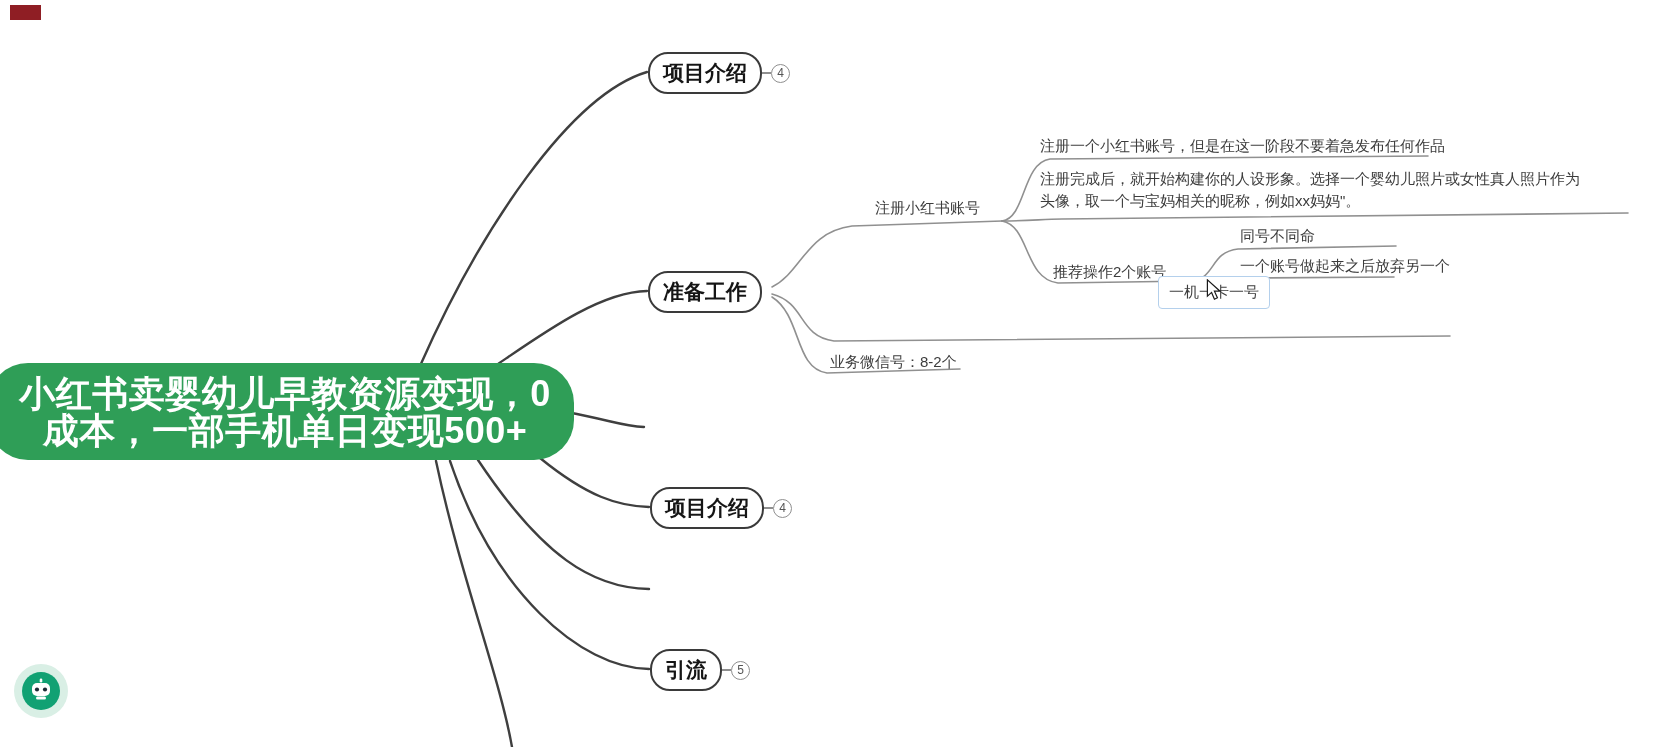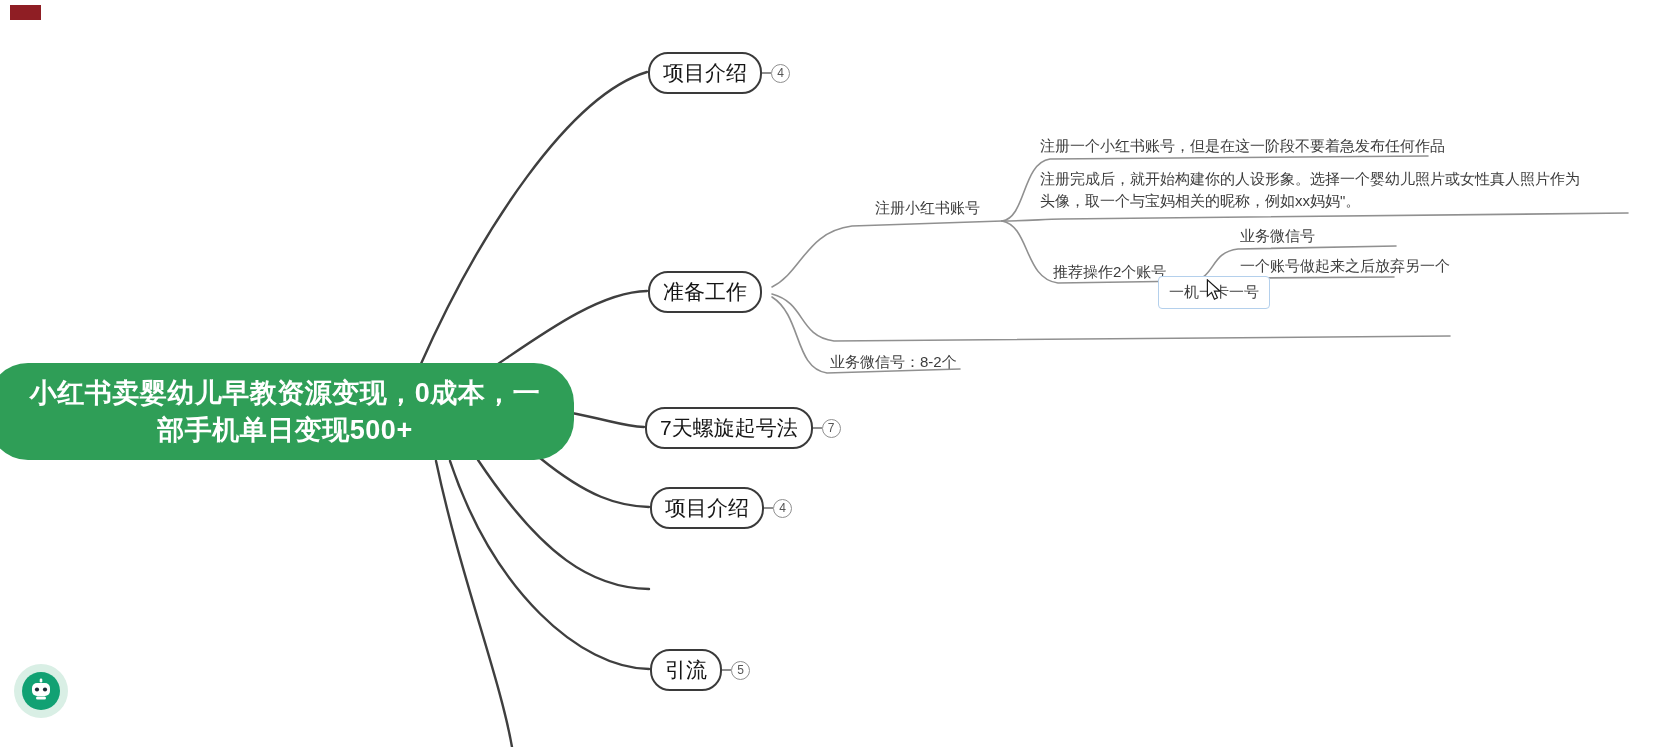--- a/index.html
+++ b/index.html
@@ -17,27 +17,27 @@
     position:absolute; left:10px; top:5px; width:31px; height:15px;
     background:#8f1e24;
   }
   .central {
     position:absolute; left:-12px; top:363px; width:586px; min-height:97px;
     background:#2f9e57; border-radius:40px;
     display:flex; align-items:center; justify-content:center;
     padding:10px 20px 10px 28px;
   }
   .central span {
-    color:#ffffff; font-weight:bold; font-size:27px; line-height:37px;
+    color:#ffffff; font-weight:bold; font-size:36px; line-height:37px;
     text-align:center; letter-spacing:0.5px;
   }
   .node-row { position:absolute; display:flex; align-items:center; }
   .topic-box {
     background:#ffffff; border:2.2px solid #3a3a3a; border-radius:20px;
-    padding:5px 13px; font-weight:normal; font-size:21px; color:#151515;
+    padding:5px 13px; font-weight:bold; font-size:21px; color:#151515;
     white-space:nowrap; line-height:28px;
   }
   .badge-link { width:9px; height:2px; background:#8f8f8f; }
   .badge {
     width:19px; height:19px; border:1.3px solid #8f8f8f; border-radius:50%;
     background:#fff; color:#555; font-size:12px; line-height:16px;
     display:flex; align-items:center; justify-content:center;
   }
   .leaf {
     position:absolute; font-size:15px; color:#3c3c3c; white-space:nowrap;
@@ -99,27 +99,20 @@
     <span class="badge-link"></span>
     <span class="badge">4</span>
   </div>
 
   <div class="node-row" style="left:648px; top:271px">
     <div class="topic-box">
       <span>准备工作</span>
     </div>
   </div>
 
-  <div class="node-row" style="left:645px; top:407px">
-    <div class="topic-box">
-      <span>7天螺旋起号法</span>
-    </div>
-    <span class="badge-link"></span>
-    <span class="badge">7</span>
-  </div>
 
   <div class="node-row" style="left:650px; top:487px">
     <div class="topic-box">
       <span>项目介绍</span>
     </div>
     <span class="badge-link"></span>
     <span class="badge">4</span>
   </div>
 
 
@@ -132,21 +125,21 @@
   </div>
 
   <div class="leaf" style="left:875px; top:198px">注册小红书账号</div>
 
   <div class="leaf" style="left:1040px; top:136px">注册一个小红书账号，但是在这一阶段不要着急发布任何作品</div>
 
   <div class="leaf wrap" style="left:1040px; top:168px">注册完成后，就开始构建你的人设形象。选择一个婴幼儿照片或女性真人照片作为头像，取一个与宝妈相关的昵称，例如xx妈妈"。</div>
 
   <div class="leaf" style="left:1053px; top:262px">推荐操作2个账号</div>
 
-  <div class="leaf" style="left:1240px; top:226px">业务微信号</div>
+  <div class="leaf" style="left:1240px; top:226px">同号不同命</div>
 
   <div class="leaf" style="left:1240px; top:256px">一个账号做起来之后放弃另一个</div>
 
   <div class="selected-node">
     <span>一机一卡一号</span>
   </div>
 
 
   <div class="leaf" style="left:830px; top:352px">业务微信号：8-2个</div>
 

